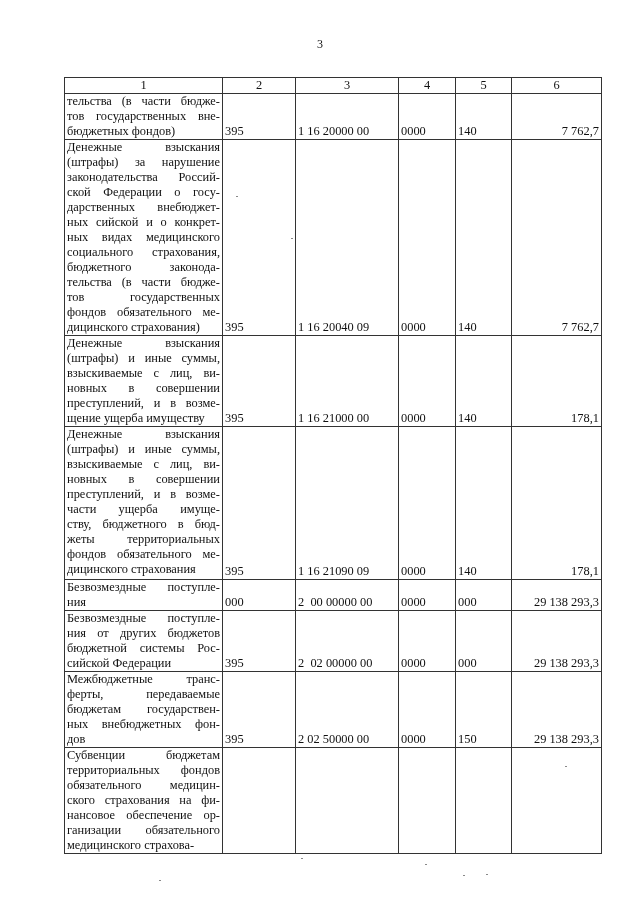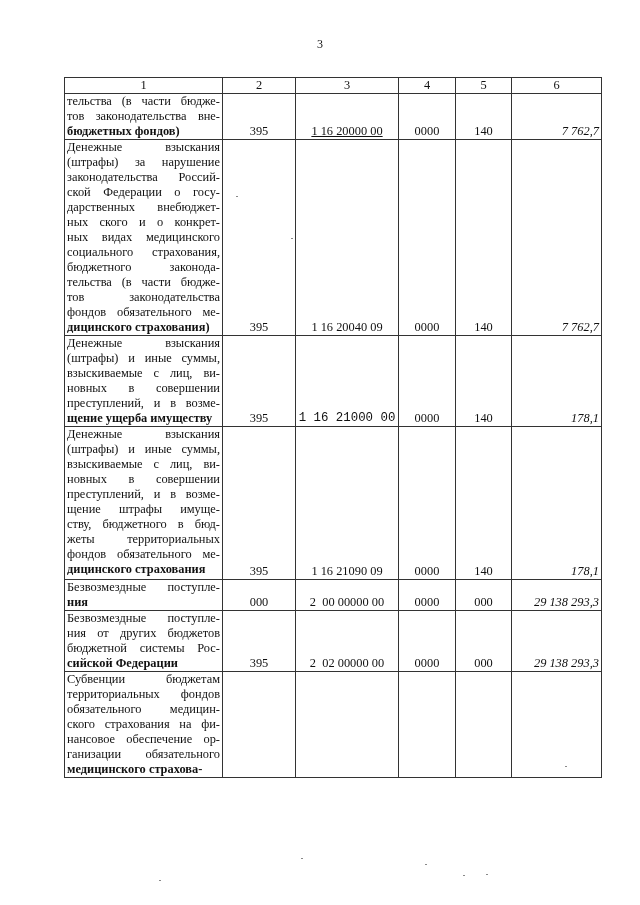--- a/index.html
+++ b/index.html
@@ -8,23 +8,23 @@
   .page-number { position: absolute; top: 37px; left: 0; width: 640px; text-align: center;
                  font-size: 12px; }
   table.doc { position: absolute; left: 64px; top: 77px; border-collapse: collapse;
               table-layout: fixed; width: 537px; }
   table.doc td { border: 1px solid #333; padding: 0 2px; font-size: 12.4px; line-height: 15px;
                  vertical-align: bottom; }
   table.doc tr.head td { text-align: center; height: 14px; vertical-align: middle; }
   td.desc { text-align: justify; text-align-last: left; vertical-align: top !important;
             hyphens: manual; }
   td.desc .line { display: block; text-align: justify; text-align-last: justify; white-space: nowrap; }
-  td.desc .line.last { text-align-last: left; font-weight: bold; }
-  td.c { text-align: center; }
-  td.r { text-align: right; font-style: italic; }
+  td.desc .line.last { text-align-last: left; }
+  td.c { }
+  td.r { text-align: right; }
   .speck { position: absolute; width: 2px; height: 1px; background: #888; }
 </style>
 </head>
 <body>
 
 <div class="page-number">3</div>
 
 <table class="doc">
   <colgroup>
     <col style="width:158px">
@@ -39,74 +39,74 @@
       <td>1</td>
       <td>2</td>
       <td>3</td>
       <td>4</td>
       <td>5</td>
       <td>6</td>
     </tr>
   <tr style="height: 44px;">
         <td class="desc">
           <span class="line">тельства (в части бюдже-</span>
-          <span class="line">тов законодательства вне-</span>
+          <span class="line">тов государственных вне-</span>
           <span class="line last">бюджетных фондов)</span>
         </td>
         <td class="c">395</td>
-        <td class="c" style="white-space: pre; text-decoration: underline;">1 16 20000 00</td>
+        <td class="c" style="white-space: pre;">1 16 20000 00</td>
         <td class="c">0000</td>
         <td class="c">140</td>
         <td class="r">7 762,7</td>
       </tr>
       <tr style="height: 195px;">
         <td class="desc">
           <span class="line">Денежные взыскания</span>
           <span class="line">(штрафы) за нарушение</span>
           <span class="line">законодательства Россий-</span>
           <span class="line">ской Федерации о госу-</span>
           <span class="line">дарственных внебюджет-</span>
-          <span class="line">ных ского и о конкрет-</span>
+          <span class="line">ных сийской и о конкрет-</span>
           <span class="line">ных видах медицинского</span>
           <span class="line">социального страхования,</span>
           <span class="line">бюджетного законода-</span>
           <span class="line">тельства (в части бюдже-</span>
-          <span class="line">тов законодательства</span>
+          <span class="line">тов государственных</span>
           <span class="line">фондов обязательного ме-</span>
           <span class="line last">дицинского страхования)</span>
         </td>
         <td class="c">395</td>
         <td class="c" style="white-space: pre;">1 16 20040 09</td>
         <td class="c">0000</td>
         <td class="c">140</td>
         <td class="r">7 762,7</td>
       </tr>
       <tr style="height: 90px;">
         <td class="desc">
           <span class="line">Денежные взыскания</span>
           <span class="line">(штрафы) и иные суммы,</span>
           <span class="line">взыскиваемые с лиц, ви-</span>
           <span class="line">новных в совершении</span>
           <span class="line">преступлений, и в возме-</span>
           <span class="line last">щение ущерба имуществу</span>
         </td>
         <td class="c">395</td>
-        <td class="c" style="white-space: pre; font-family: Liberation Mono, monospace;">1 16 21000 00</td>
+        <td class="c" style="white-space: pre;">1 16 21000 00</td>
         <td class="c">0000</td>
         <td class="c">140</td>
         <td class="r">178,1</td>
       </tr>
       <tr style="height: 153px;">
         <td class="desc">
           <span class="line">Денежные взыскания</span>
           <span class="line">(штрафы) и иные суммы,</span>
           <span class="line">взыскиваемые с лиц, ви-</span>
           <span class="line">новных в совершении</span>
           <span class="line">преступлений, и в возме-</span>
-          <span class="line">щение штрафы имуще-</span>
+          <span class="line">части ущерба имуще-</span>
           <span class="line">ству, бюджетного в бюд-</span>
           <span class="line">жеты территориальных</span>
           <span class="line">фондов обязательного ме-</span>
           <span class="line last">дицинского страхования</span>
         </td>
         <td class="c">395</td>
         <td class="c" style="white-space: pre;">1 16 21090 09</td>
         <td class="c">0000</td>
         <td class="c">140</td>
         <td class="r">178,1</td>
@@ -128,20 +128,34 @@
           <span class="line">ния от других бюджетов</span>
           <span class="line">бюджетной системы Рос-</span>
           <span class="line last">сийской Федерации</span>
         </td>
         <td class="c">395</td>
         <td class="c" style="white-space: pre;">2  02 00000 00</td>
         <td class="c">0000</td>
         <td class="c">000</td>
         <td class="r">29 138 293,3</td>
       </tr>
+      <tr style="height: 75px;">
+        <td class="desc">
+          <span class="line">Межбюджетные транс-</span>
+          <span class="line">ферты, передаваемые</span>
+          <span class="line">бюджетам государствен-</span>
+          <span class="line">ных внебюджетных фон-</span>
+          <span class="line last">дов</span>
+        </td>
+        <td class="c">395</td>
+        <td class="c" style="white-space: pre;">2 02 50000 00</td>
+        <td class="c">0000</td>
+        <td class="c">150</td>
+        <td class="r">29 138 293,3</td>
+      </tr>
       <tr style="height: 105px;">
         <td class="desc">
           <span class="line">Субвенции бюджетам</span>
           <span class="line">территориальных фондов</span>
           <span class="line">обязательного медицин-</span>
           <span class="line">ского страхования на фи-</span>
           <span class="line">нансовое обеспечение ор-</span>
           <span class="line">ганизации обязательного</span>
           <span class="line last">медицинского страхова-</span>
         </td>

